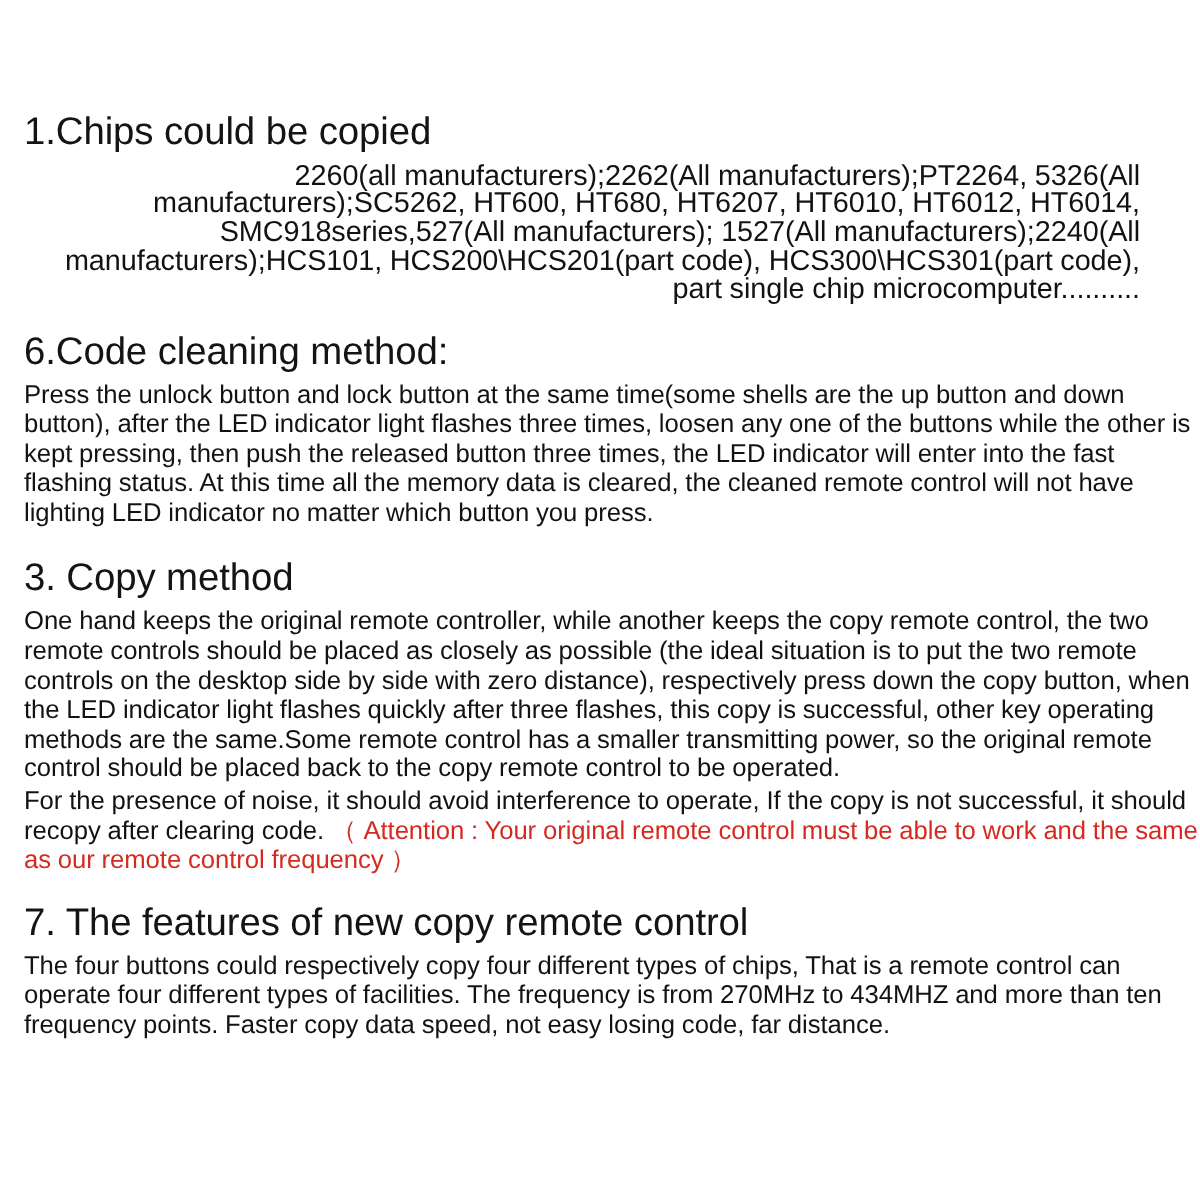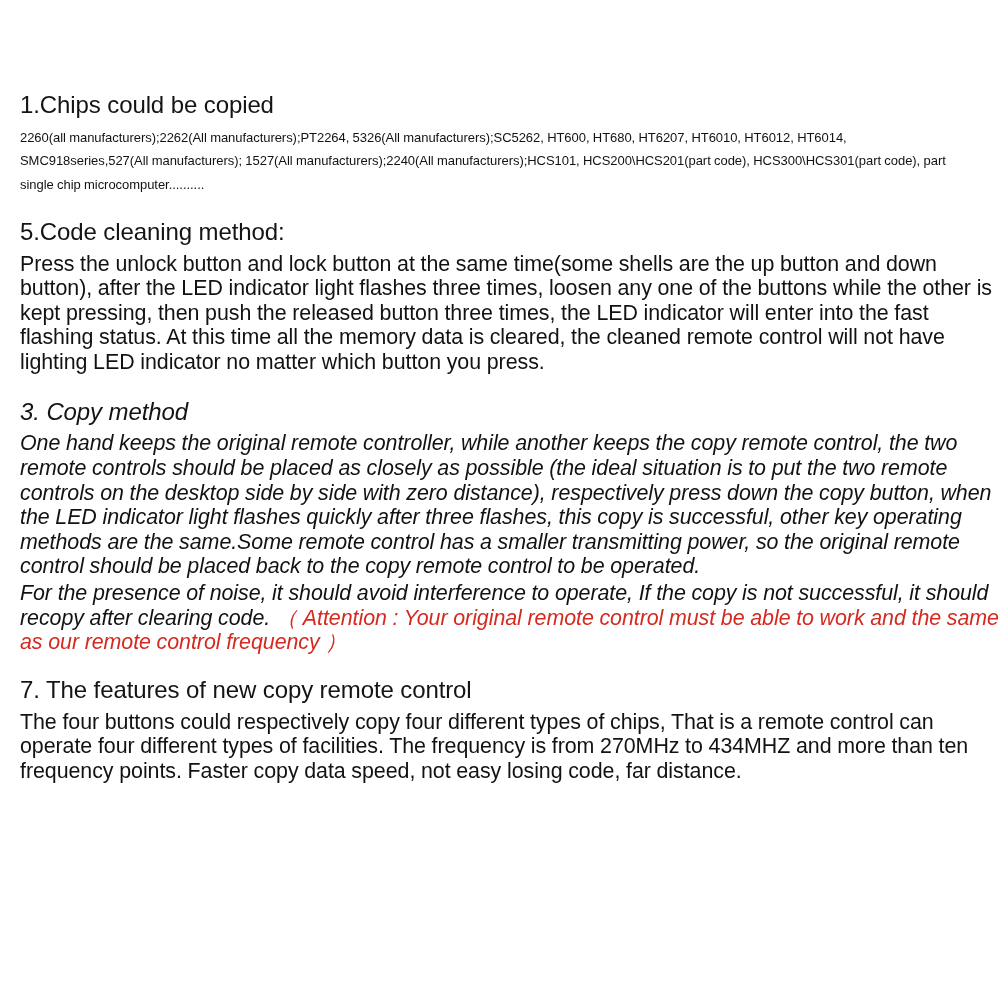--- a/index.html
+++ b/index.html
@@ -28,59 +28,60 @@
 
   .content {
     position: absolute;
     left: 20px;
     top: 92px;
     width: 980px;
   }
 
   
   .heading {
-    font-size: 24px;
+    font-size: 32px;
     font-weight: 400;
     line-height: 1.12;
     color: #141414;
     letter-spacing: -0.1px;
     margin: 0;
     white-space: nowrap;
   }
 
   
   .body-text {
     margin: 0;
     font-weight: 400;
     color: #121212;
     letter-spacing: -0.05px;
     word-spacing: -0.2px;
   }
 
   
   .body-small {
-    font-size: 13px;
+    font-size: 24px;
     line-height: 23.6px;
     width: 930px;
+    text-align: right;
   }
 
   .body-large {
     font-size: 21.4px;
     line-height: 24.6px;
     width: 985px;
   }
 
   
   .sec1-head   { margin-bottom: 7px; }
   .sec1-body   { margin-bottom: 0; }
 
   .sec2        { margin-top: 22px; }
   .sec2-head   { margin-bottom: 6px; }
 
-  .sec3        { margin-top: 24px; font-style: italic; }
+  .sec3        { margin-top: 24px; }
   .sec3-head   { margin-bottom: 6px; }
   .sec3-para2  { margin-top: 2px; }
 
   .sec4        { margin-top: 22px; }
   .sec4-head   { margin-bottom: 6px; }
 
   .attention {
     color: #d42a20;
   }
 </style>
@@ -89,21 +90,21 @@
 
 <div class="page">
   <div class="content">
 
     <div class="section">
       <h2 class="heading sec1-head">1.Chips could be copied</h2>
       <p class="body-text body-small sec1-body">2260(all manufacturers);2262(All manufacturers);PT2264, 5326(All manufacturers);SC5262, HT600, HT680, HT6207, HT6010, HT6012, HT6014, SMC918series,527(All manufacturers); 1527(All manufacturers);2240(All manufacturers);HCS101, HCS200\HCS201(part code), HCS300\HCS301(part code), part single chip microcomputer..........</p>
     </div>
 
     <div class="section sec2">
-      <h2 class="heading sec2-head">5.Code cleaning method:</h2>
+      <h2 class="heading sec2-head">6.Code cleaning method:</h2>
       <p class="body-text body-large">Press the unlock button and lock button at the same time(some shells are the up button and down button), after the LED indicator light flashes three times, loosen any one of the buttons while the other is kept pressing, then push the released button three times, the LED indicator will enter into the fast flashing status. At this time all the memory data is cleared, the cleaned remote control will not have lighting LED indicator no matter which button you press.</p>
     </div>
 
     <div class="section sec3">
       <h2 class="heading sec3-head">3. Copy method</h2>
       <p class="body-text body-large">One hand keeps the original remote controller, while another keeps the copy remote control, the two remote controls should be placed as closely as possible (the ideal situation is to put the two remote controls on the desktop side by side with zero distance), respectively press down the copy button, when the LED indicator light flashes quickly after three flashes, this copy is successful, other key operating methods are the same.Some remote control has a smaller transmitting power, so the original remote control should be placed back to the  copy remote control to be operated.</p>
       <p class="body-text body-large sec3-para2"><span>For the presence of noise, it should avoid interference to operate, If the copy is not successful, it should recopy after clearing code. </span><span class="attention">（ Attention : Your original remote control must be able to work and the same as our remote control frequency ）</span></p>
     </div>
 
     <div class="section sec4">

